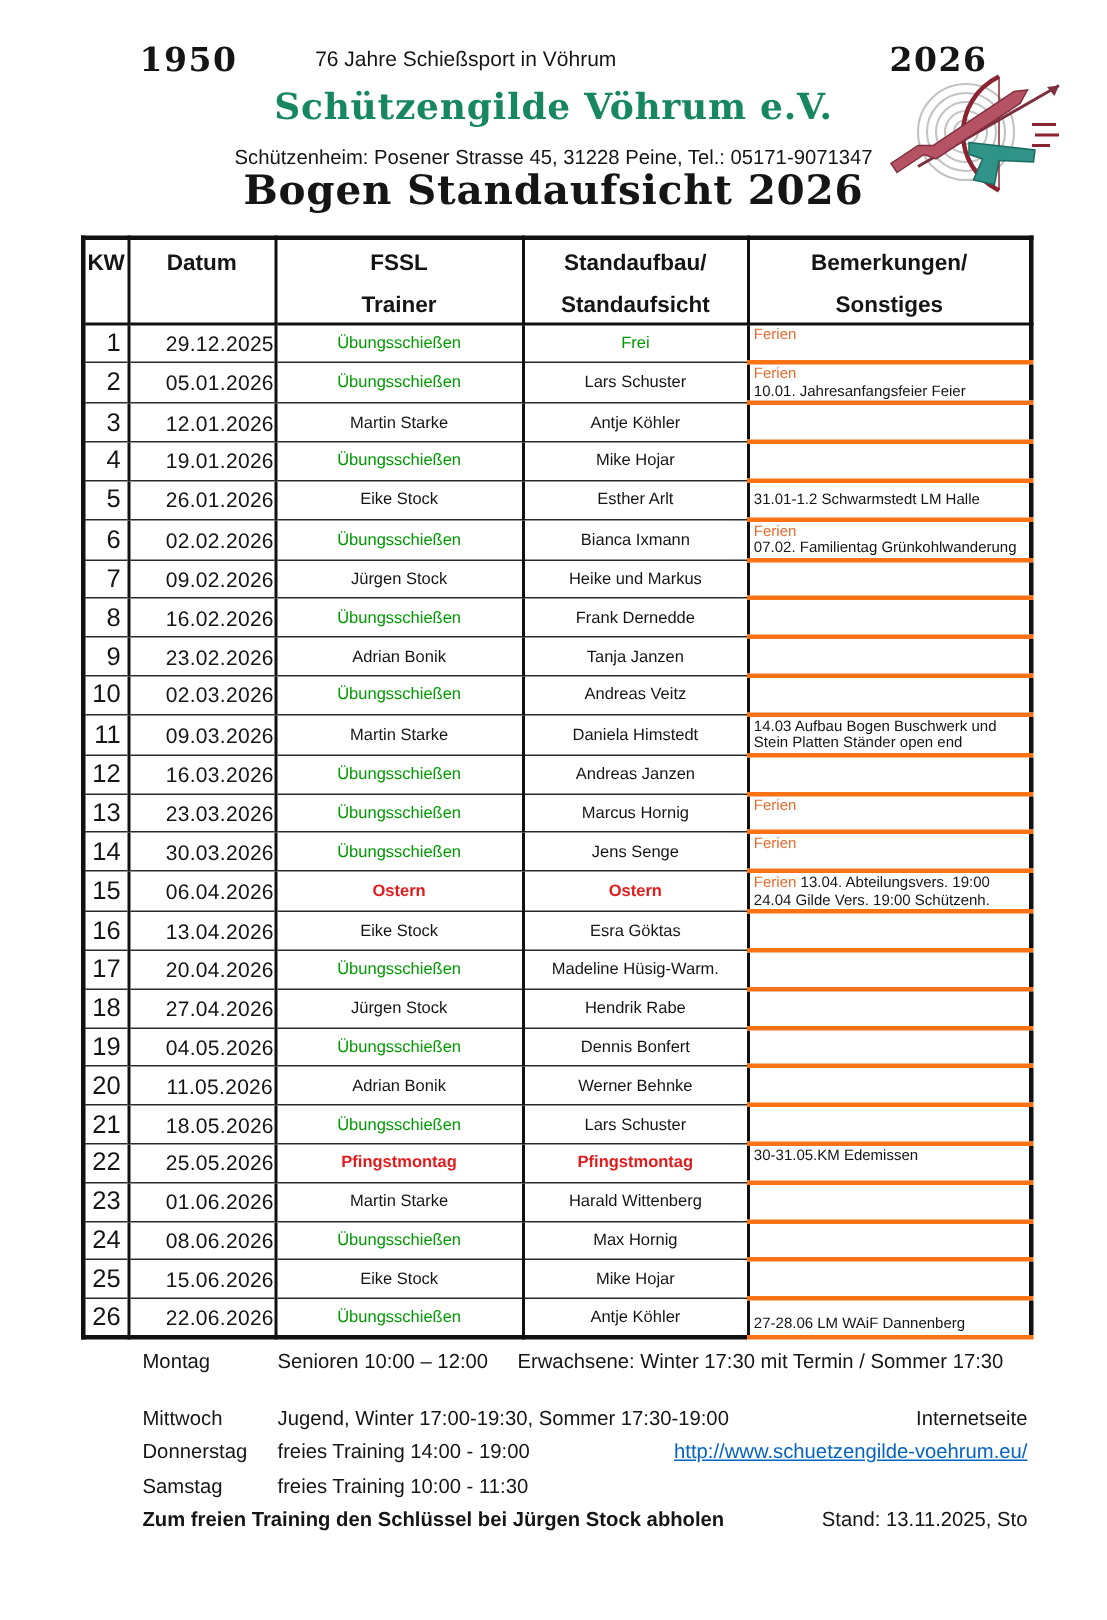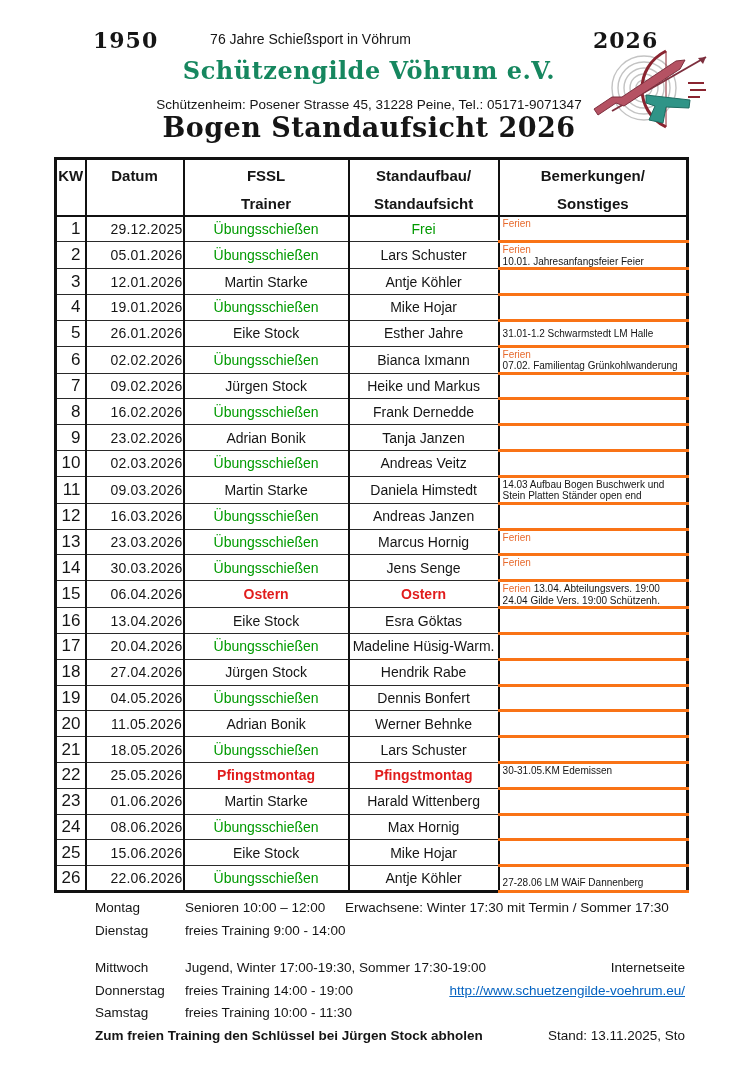--- a/index.html
+++ b/index.html
@@ -21,21 +21,21 @@
   
   .tbl-wrap{position:absolute;left:54px;top:157px;}
   table{border-collapse:collapse;table-layout:fixed;border:3px solid #111;}
   th{border:2px solid #111;padding:0;height:55px;vertical-align:top;font-size:15px;font-weight:700;}
   th .h1{margin-top:7px;}
   th .h2{margin-top:11px;}
   tbody td{border-left:2px solid #111;border-right:2px solid #111;
            border-bottom:1.6px solid #2a2a2a;height:25.8px;padding:0;box-sizing:border-box;overflow:hidden;}
   td.kw{text-align:right;padding-right:4px;font-size:17px;}
   td.datum{text-align:center;font-size:14px;letter-spacing:0.2px;padding-left:24px;}
-  td.name{text-align:center;font-size:14px;white-space:nowrap;}
+  td.name{text-align:center;font-size:11px;white-space:nowrap;}
   td.remark{border-bottom:3px solid #f97316;font-size:10px;line-height:11.5px;
             vertical-align:top;padding:1px 2px 0 3px;}
   td.remark.va-m{vertical-align:middle;}
   td.remark.va-b{vertical-align:bottom;padding-bottom:2px;}
   .green{color:#009a00;}
   .red{color:#e11c1c;font-weight:700;}
   .orange{color:#e76a2d;}
 
   
   .footer{position:absolute;left:95px;top:900px;width:590px;font-size:13.5px;}
@@ -151,21 +151,21 @@
     <td class="kw">4</td>
     <td class="datum">19.01.2026</td>
     <td class="name green">Übungsschießen</td>
     <td class="name">Mike Hojar</td>
     <td class="remark"></td>
   </tr>
           <tr>
     <td class="kw">5</td>
     <td class="datum">26.01.2026</td>
     <td class="name">Eike Stock</td>
-    <td class="name">Esther Jahre</td>
+    <td class="name">Esther Arlt</td>
     <td class="remark va-m">
               <div><span>31.01-1.2 Schwarmstedt LM Halle</span></div>
             </td>
   </tr>
           <tr>
     <td class="kw">6</td>
     <td class="datum">02.02.2026</td>
     <td class="name green">Übungsschießen</td>
     <td class="name">Bianca Ixmann</td>
     <td class="remark">
@@ -331,24 +331,20 @@
     </table>
   </div>
 
   <div class="footer">
     <div>
         <div class="sched-row">
     <span class="day">Montag</span>
     <span class="info">Senioren 10:00 – 12:00</span>
   <span>Erwachsene:  Winter 17:30 mit Termin / Sommer 17:30</span>
         </div>
-        <div class="sched-row">
-    <span class="day">Dienstag</span>
-    <span class="info">freies Training 9:00 - 14:00</span>
-  </div>
         <div class="sched-row">
     <span class="day">Mittwoch</span>
     <span class="info">Jugend, Winter 17:00-19:30, Sommer 17:30-19:00</span>
   <span class="right-label">Internetseite</span>
         </div>
         <div class="sched-row">
     <span class="day">Donnerstag</span>
     <span class="info">freies Training 14:00 - 19:00</span>
   <a class="link">http://www.schuetzengilde-voehrum.eu/</a>
         </div>

